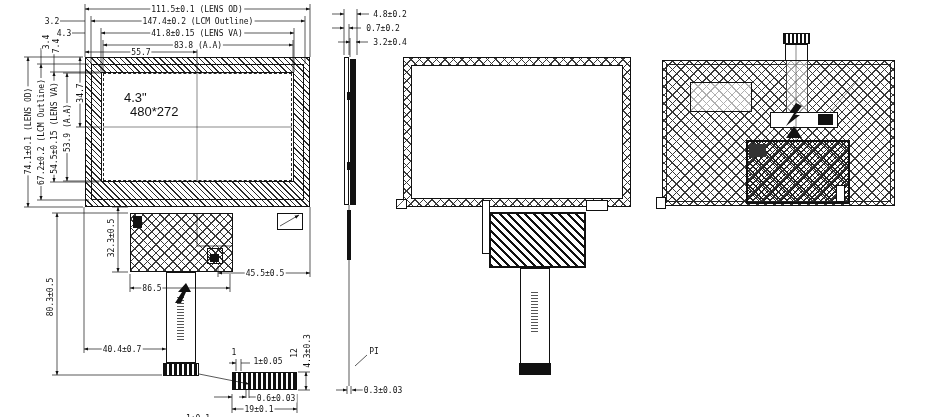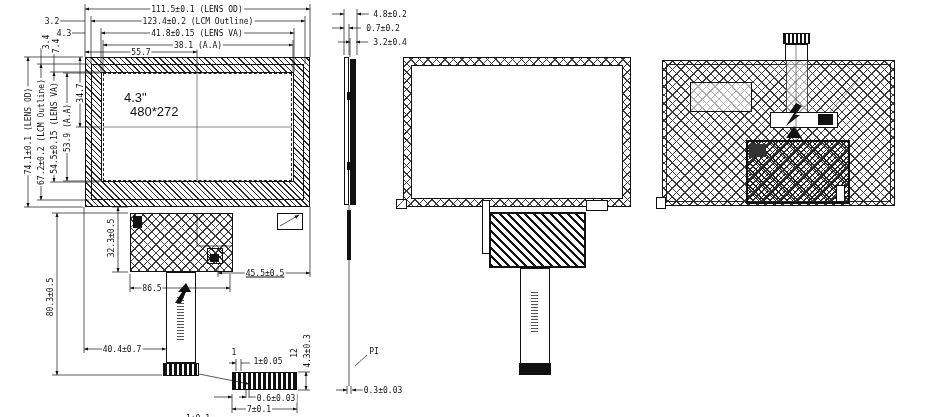--- a/index.html
+++ b/index.html
@@ -188,48 +188,48 @@
     <g stroke="#111" stroke-width="0.7" fill="none">
       <line x1="397" y1="207" x2="404" y2="200"></line>
       <line x1="796" y1="44" x2="796" y2="140" stroke-width="0.5"></line>
       <line x1="830" y1="112" x2="858" y2="80" stroke-width="0.5"></line>
       <path d="M796,103 L789,113 L794,113 L786,126 L800,115 L795,115 L802,106 Z" fill="#111" stroke="none"></path>
       <path d="M794,126 L802,138 L786,138 Z" fill="#111" stroke="none"></path>
     </g>
   </svg>
 
   <div class="dlabel" style="left:197px;top:9px;">111.5±0.1 (LENS OD)</div>
-  <div class="dlabel" style="left:198px;top:21px;">123.4±0.2 (LCM Outline)</div>
+  <div class="dlabel" style="left:198px;top:21px;">147.4±0.2 (LCM Outline)</div>
   <div class="dlabel" style="left:197px;top:33px;">41.8±0.15 (LENS VA)</div>
-  <div class="dlabel" style="left:198px;top:45px;">38.1 (A.A)</div>
+  <div class="dlabel" style="left:198px;top:45px;">83.8 (A.A)</div>
   <div class="dlabel" style="left:141px;top:52px;">55.7</div>
   <div class="dlabel" style="left:52px;top:21px;">3.2</div>
   <div class="dlabel" style="left:64px;top:33px;">4.3</div>
 
   <div class="dlabel rot" style="left:28px;top:131px;">74.1±0.1 (LENS OD)</div>
   <div class="dlabel rot" style="left:41px;top:132px;">67.2±0.2 (LCM Outline)</div>
   <div class="dlabel rot" style="left:54px;top:128px;">54.5±0.15 (LENS VA)</div>
   <div class="dlabel rot" style="left:67px;top:128px;">53.9 (A.A)</div>
   <div class="dlabel rot" style="left:80px;top:93px;">34.7</div>
   <div class="dlabel rot" style="left:46px;top:42px;">3.4</div>
   <div class="dlabel rot" style="left:56px;top:46px;">7.4</div>
 
   <div class="dlabel rot" style="left:111px;top:238px;">32.3±0.5</div>
-  <div class="dlabel" style="left:265px;top:273px;text-decoration:underline;">45.5±0.5</div>
+  <div class="dlabel" style="left:265px;top:273px;">45.5±0.5</div>
   <div class="dlabel" style="left:152px;top:288px;">86.5</div>
   <div class="dlabel rot" style="left:50px;top:297px;">80.3±0.5</div>
   <div class="dlabel" style="left:122px;top:349px;">40.4±0.7</div>
 
   <div class="dlabel" style="left:234px;top:352px;">1</div>
   <div class="dlabel rot" style="left:294px;top:353px;">12</div>
   <div class="dlabel" style="left:268px;top:361px;">1±0.05</div>
   <div class="dlabel rot" style="left:307px;top:351px;">4.3±0.3</div>
   <div class="dlabel" style="left:198px;top:418px;">1±0.1</div>
   <div class="dlabel" style="left:276px;top:398px;">0.6±0.03</div>
-  <div class="dlabel" style="left:259px;top:409px;">7±0.1</div>
+  <div class="dlabel" style="left:259px;top:409px;">19±0.1</div>
 
   <div class="dlabel" style="left:390px;top:14px;">4.8±0.2</div>
   <div class="dlabel" style="left:383px;top:28px;">0.7±0.2</div>
   <div class="dlabel" style="left:390px;top:42px;">3.2±0.4</div>
   <div class="dlabel" style="left:383px;top:390px;">0.3±0.03</div>
   <div class="dlabel" style="left:374px;top:351px;">PI</div>
 
 </div>
 
 </body></html>

